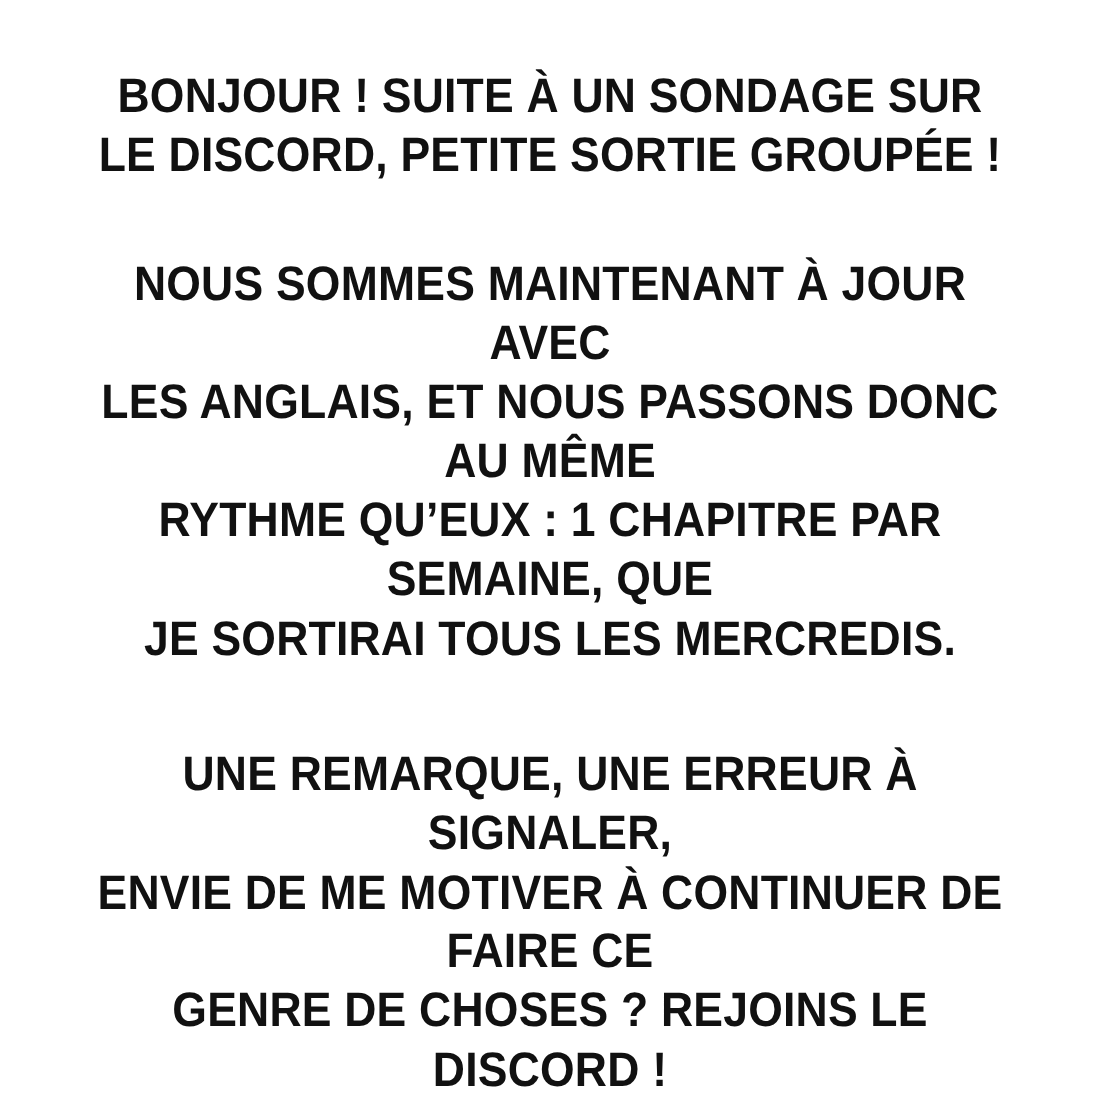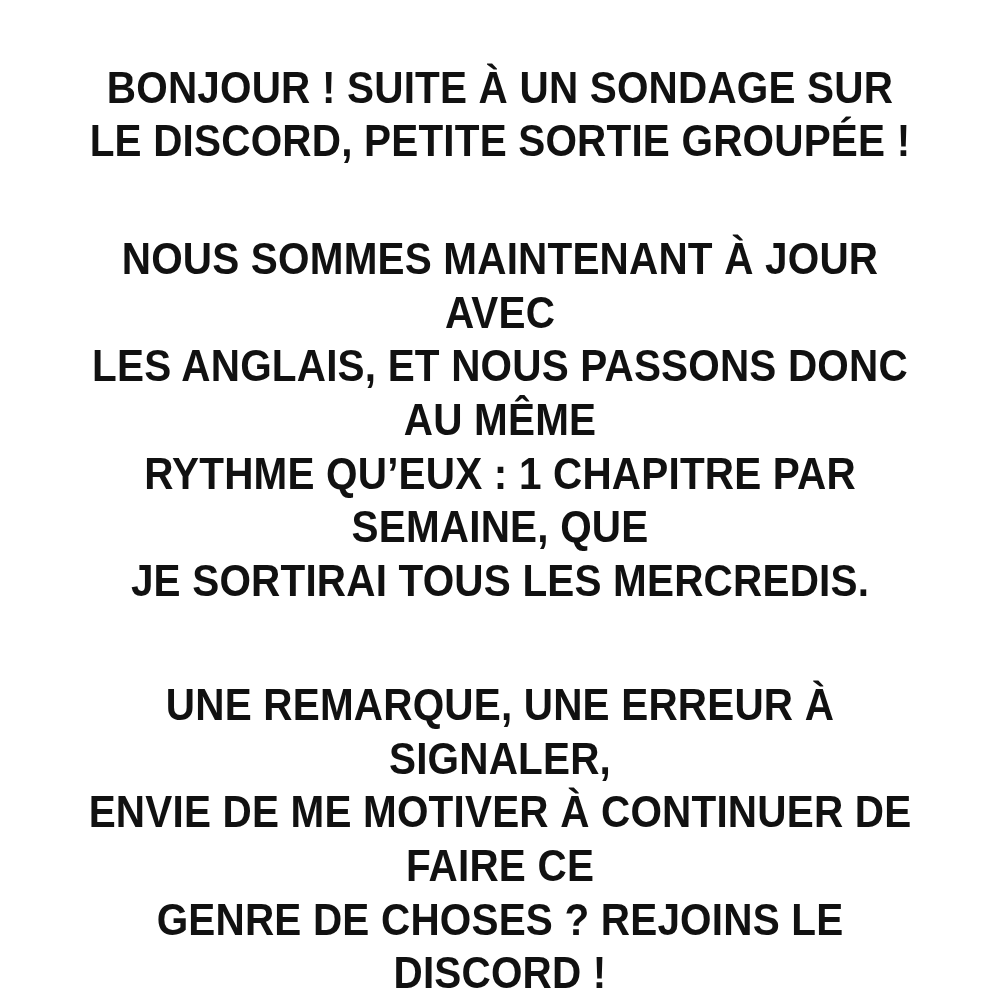--- a/index.html
+++ b/index.html
@@ -17,21 +17,20 @@
 
   .page {
     position: relative;
     width: 1000px;
     height: 1000px;
     box-sizing: border-box;
     display: flex;
     flex-direction: column;
     align-items: center;
     padding: 48px 30px 0 30px;
-    justify-content: space-between;
   }
 
   
   .block {
     width: 100%;
     text-align: center;
     font-weight: 700;
     text-transform: uppercase;
     letter-spacing: 0.2px;
     color: #111111;

